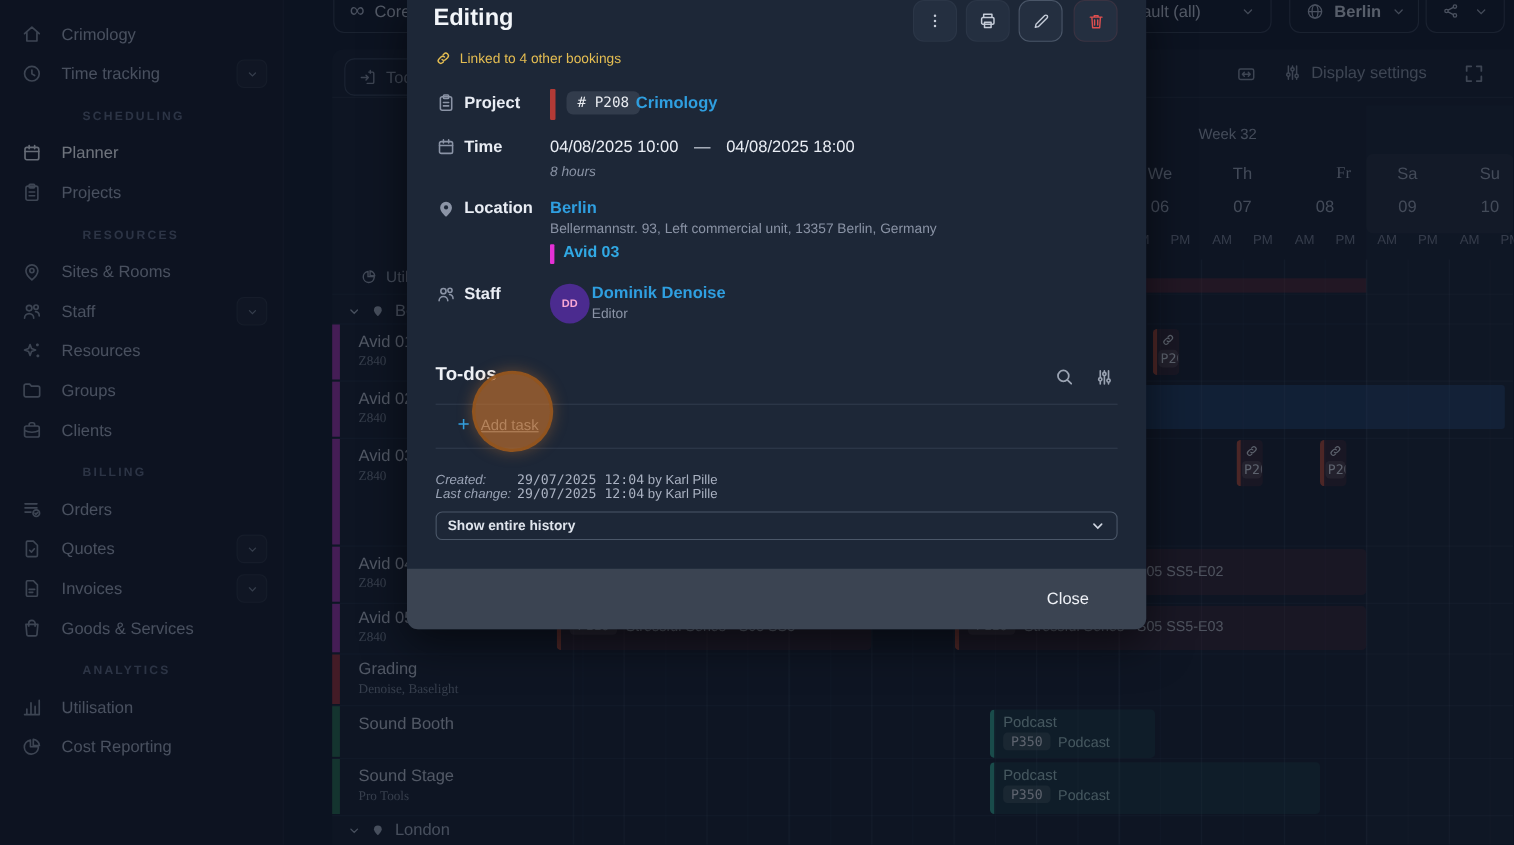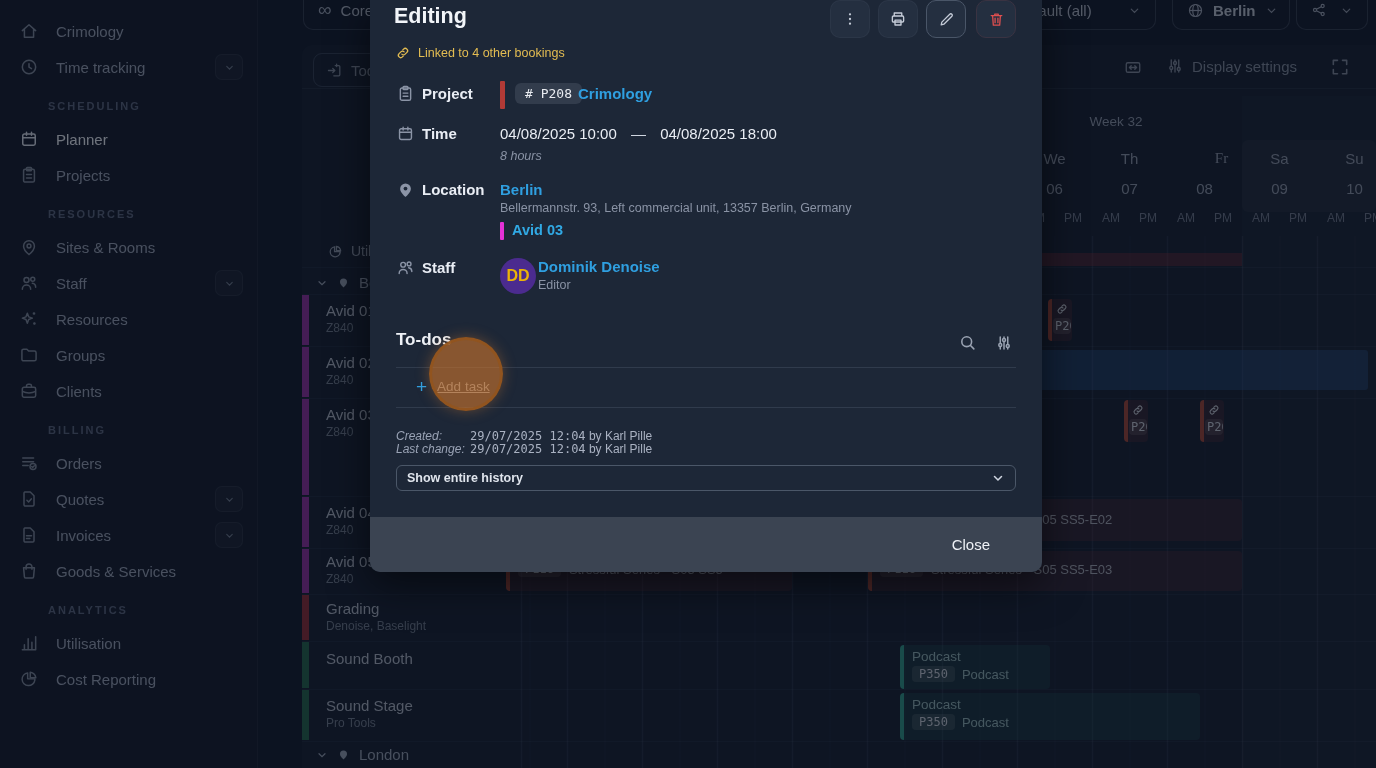--- a/index.html
+++ b/index.html
@@ -5,21 +5,21 @@
   html,body{margin:0;padding:0;background:#0d1423;}
   .stage{position:relative;width:1376px;height:768px;overflow:hidden;
     font-family:"Liberation Sans","DejaVu Sans",sans-serif;
     background:#10192b;color:#aeb6c6;}
 
   
   .sidebar{position:absolute;left:0;top:0;width:258px;height:768px;background:#121a2c;
     border-right:1px solid rgba(255,255,255,0.05);z-index:1;padding-top:13px;box-sizing:border-box;overflow:hidden;}
   .side-partial{position:absolute;left:48px;top:-13px;height:16px;font-size:11px;font-weight:bold;
     letter-spacing:2px;color:#5d6679;overflow:hidden;}
-  .sec-title{height:30px;margin:6px 0 0 0;display:flex;align-items:center;padding-left:48px;
+  .sec-title{height:30px;margin:6px 0 0 0;display:flex;align-items:center;padding-left:75px;
     font-size:11px;font-weight:bold;letter-spacing:2px;color:#58627a;}
   .s-item{height:36px;display:flex;align-items:center;padding:0 14px 0 18px;gap:16px;
     font-size:15px;color:#97a0b3;cursor:pointer;}
   .s-item .ic{width:22px;height:22px;flex:0 0 22px;color:#7d8799;display:flex;align-items:center;justify-content:center;}
   .s-item.active{color:#e9edf4;}
   .s-item.active .ic{color:#d6dce6;}
   .s-item .lbl{flex:1;}
   .chev-box{width:26px;height:24px;border-radius:7px;background:rgba(255,255,255,0.03);
     border:1px solid rgba(255,255,255,0.06);display:flex;align-items:center;justify-content:center;color:#6c7689;}
 
@@ -40,21 +40,21 @@
 
   .rows{position:absolute;left:44px;top:236px;width:1074px;height:532px;}
   .grid-lines{position:absolute;left:203px;top:0;right:0;bottom:0;
     background:
       repeating-linear-gradient(90deg, rgba(148,166,196,0.075) 0 1px, transparent 1px 75px),
       repeating-linear-gradient(90deg, rgba(148,166,196,0.04) 0 1px, transparent 1px 37.5px);
     background-position-x:62px,24.5px;}
   .rrow{position:absolute;left:0;width:100%;border-bottom:1px solid rgba(148,166,196,0.07);box-sizing:border-box;}
   .rlabel{position:absolute;left:24px;top:7px;}
   .rname{font-size:15px;color:#aab2c1;}
-  .rsub{font-size:12px;color:#6e7889;margin-top:2px;}
+  .rsub{font-size:12px;color:#6e7889;margin-top:2px;font-family:Liberation Serif, serif;}
   .accent{position:absolute;left:0;top:0;bottom:1px;width:7px;}
   .grp{display:flex;align-items:center;gap:9px;padding:6px 0 0 14px;font-size:15px;color:#939daf;cursor:pointer;}
   .util-row{display:flex;align-items:center;gap:8px;padding:7px 0 0 26px;font-size:14px;color:#8b94a6;}
 
   .bk{position:absolute;border-radius:4px;overflow:hidden;box-sizing:border-box;cursor:pointer;}
   .bk-red{background:rgba(150,48,56,0.20);border-left:4px solid #9e4436;}
   .bk-teal{background:rgba(38,122,116,0.20);border-left:4px solid #2d9486;margin-left:32px;}
   .bk-line{display:flex;align-items:center;gap:8px;padding:4px 8px;font-size:13px;color:#a3a7b3;white-space:nowrap;}
   .badge{background:rgba(255,255,255,0.10);color:#c3c9d4;border-radius:4px;padding:1px 7px;font-size:12px;
     font-family:"DejaVu Sans Mono",monospace;}
@@ -77,21 +77,21 @@
   .m-ic{position:absolute;left:26px;width:20px;height:20px;color:#8b94a6;}
   .m-lbl{position:absolute;left:52px;font-size:15px;font-weight:bold;color:#e9edf4;}
   .m-val{position:absolute;left:130px;font-size:15px;color:#e9edf4;}
   .m-sub{position:absolute;left:130px;font-size:12.5px;color:#8a93a5;}
   .blue{color:#2f9fe0;cursor:pointer;}
   .cyan{color:#31a9e4;font-weight:bold;cursor:pointer;}
   .pbar{position:absolute;width:5px;border-radius:1px;}
   .pbadge{position:absolute;background:#323c4c;border-radius:6px;color:#e8ebf0;
     font-family:"DejaVu Sans Mono",monospace;font-size:13px;padding:3px 10px;}
   .avatar{position:absolute;left:130px;top:258px;width:36px;height:36px;border-radius:50%;
-    display:flex;align-items:center;justify-content:center;font-size:16px;font-weight:bold;color:#eab308;}
+    display:flex;align-items:center;justify-content:center;font-size:10px;font-weight:bold;color:#f9a8d4;}
   .todos-h{position:absolute;left:26px;top:330px;font-size:17px;font-weight:bold;color:#eef1f6;}
   .t-icon{position:absolute;top:333px;width:20px;height:20px;color:#9aa3b2;cursor:pointer;}
   .mdiv{position:absolute;left:26px;right:26px;height:1px;background:#303b4c;}
   .addtask{position:absolute;left:46px;top:377px;display:flex;align-items:center;gap:10px;cursor:pointer;}
   .addtask .plus{color:#2f9fe0;font-size:19px;line-height:1;}
   .addtask .at{font-size:13.5px;color:#929bac;text-decoration:underline;}
   .meta-lbl{position:absolute;left:26px;font-size:12px;font-style:italic;color:#9aa3b5;}
   .meta-val{position:absolute;left:100px;font-size:12px;color:#aab2c2;font-family:"DejaVu Sans Mono",monospace;}
   .meta-val .by{font-family:"Liberation Sans",sans-serif;}
   .hist{position:absolute;left:26px;top:465px;width:620px;height:26px;border:1.5px solid #4b5768;border-radius:6px;

